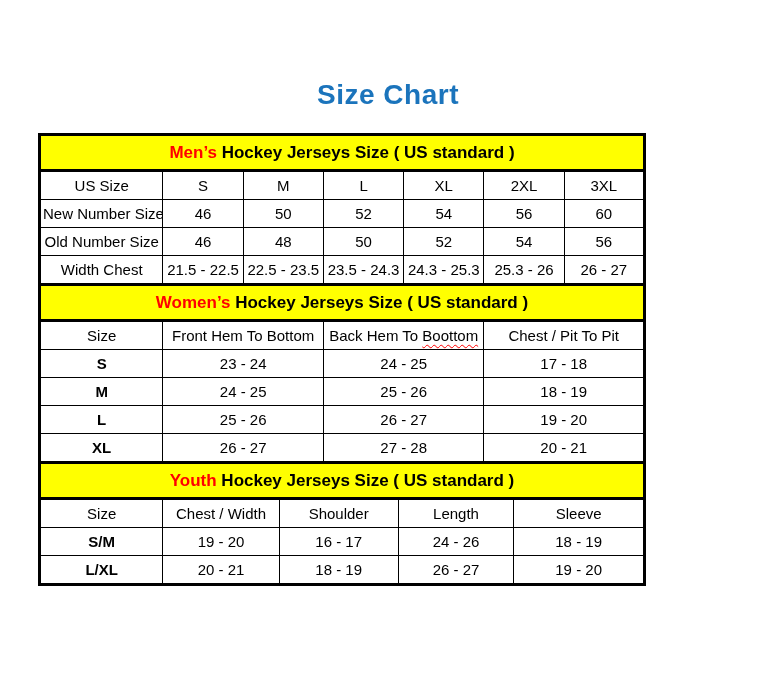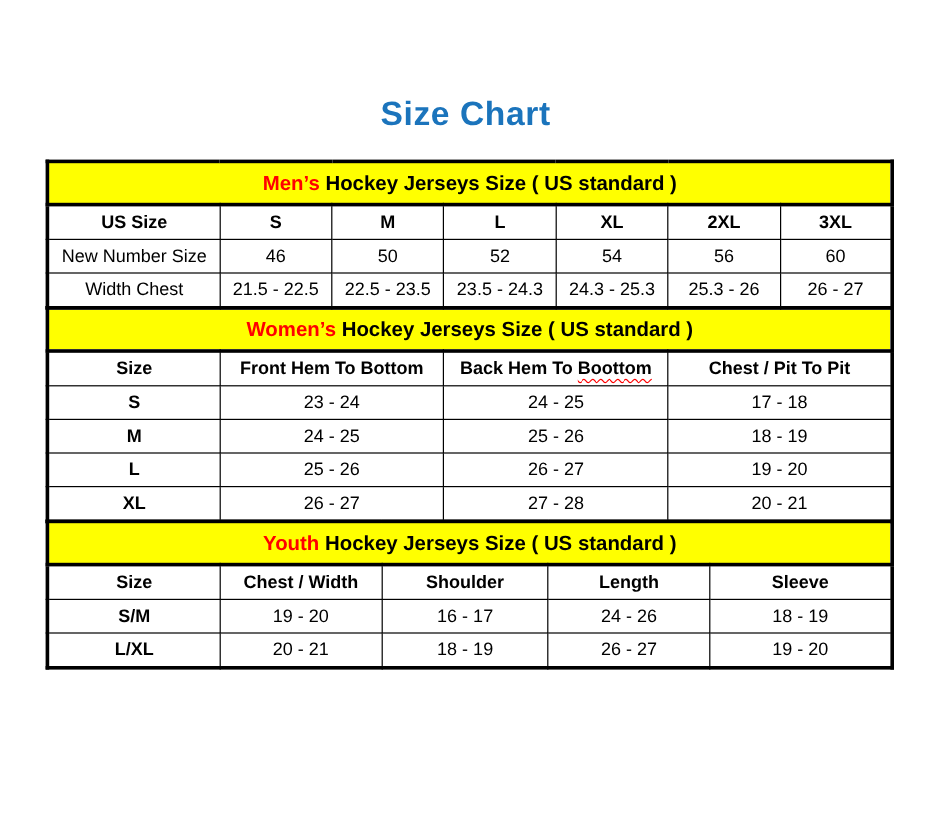--- a/index.html
+++ b/index.html
@@ -22,40 +22,40 @@
     color:var(--title-blue);
     letter-spacing:0.5px;
   }
   .chart-wrap{
     margin:21px 0 0 38px;
     width:707px;
   }
   table.size-table{
     border-collapse:collapse;
     table-layout:fixed;
-    width:707px;
+    width:608px;
     border:3px solid var(--table-border);
   }
   table.size-table + table.size-table{ margin-top:-3px;border-radius:19px; }
   .size-table th,.size-table td{
     border:1.5px solid var(--table-border);
     text-align:center;vertical-align:middle;
     height:27px;
     font-size:15px;
     padding:0 2px;
     overflow:hidden;white-space:nowrap;
   }
   .size-table th.band{
     background:var(--band-yellow);
     border:3px solid var(--table-border);
     height:33px;
     font-size:17px;font-weight:bold;
   }
   .band .accent{ color:var(--accent-red); }
-  .size-table tr[data-row-kind="header"] th{ font-weight:bold;margin-top:25px; }
+  .size-table tr[data-row-kind="header"] th{ font-weight:normal;margin-top:25px; }
   .size-table td{ font-weight:normal; }
   .size-table th.row-label{ font-weight:normal; }
   .size-table.labels-bold th.row-label{ font-weight:bold; }
   .wavy{
     text-decoration:underline wavy var(--accent-red);
     text-decoration-thickness:1px;
     text-underline-offset:3px;
   }
   
   col.c-label{ width:20.4%; }
@@ -99,20 +99,29 @@
           <th>3XL</th>
         </tr>
         <tr>
           <th class="row-label">New Number Size</th>
           <td class="value-cell">46</td>
           <td class="value-cell">50</td>
           <td class="value-cell">52</td>
           <td class="value-cell">54</td>
           <td class="value-cell">56</td>
           <td class="value-cell">60</td>
+        </tr>
+        <tr>
+          <th class="row-label">Old Number Size</th>
+          <td class="value-cell">46</td>
+          <td class="value-cell">48</td>
+          <td class="value-cell">50</td>
+          <td class="value-cell">52</td>
+          <td class="value-cell">54</td>
+          <td class="value-cell">56</td>
         </tr>
         <tr>
           <th class="row-label">Width Chest</th>
           <td class="value-cell">21.5 - 22.5</td>
           <td class="value-cell">22.5 - 23.5</td>
           <td class="value-cell">23.5 - 24.3</td>
           <td class="value-cell">24.3 - 25.3</td>
           <td class="value-cell">25.3 - 26</td>
           <td class="value-cell">26 - 27</td>
         </tr>

